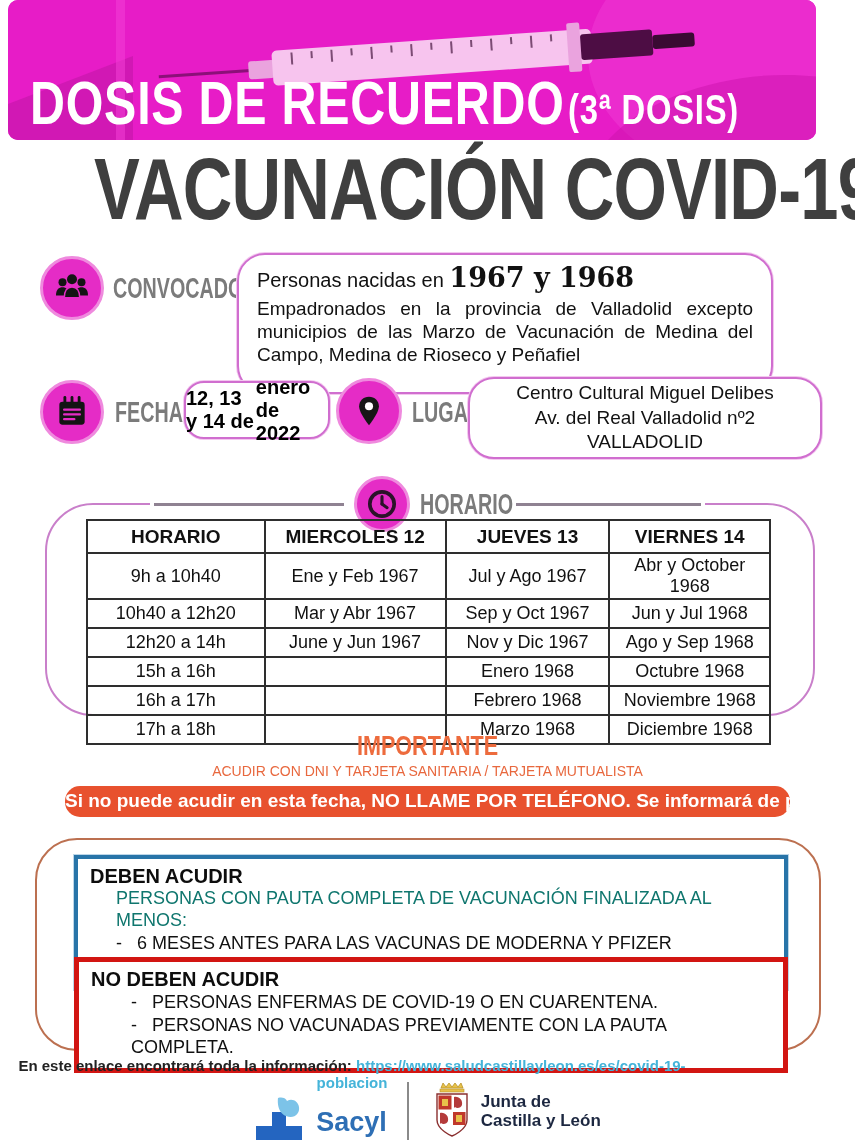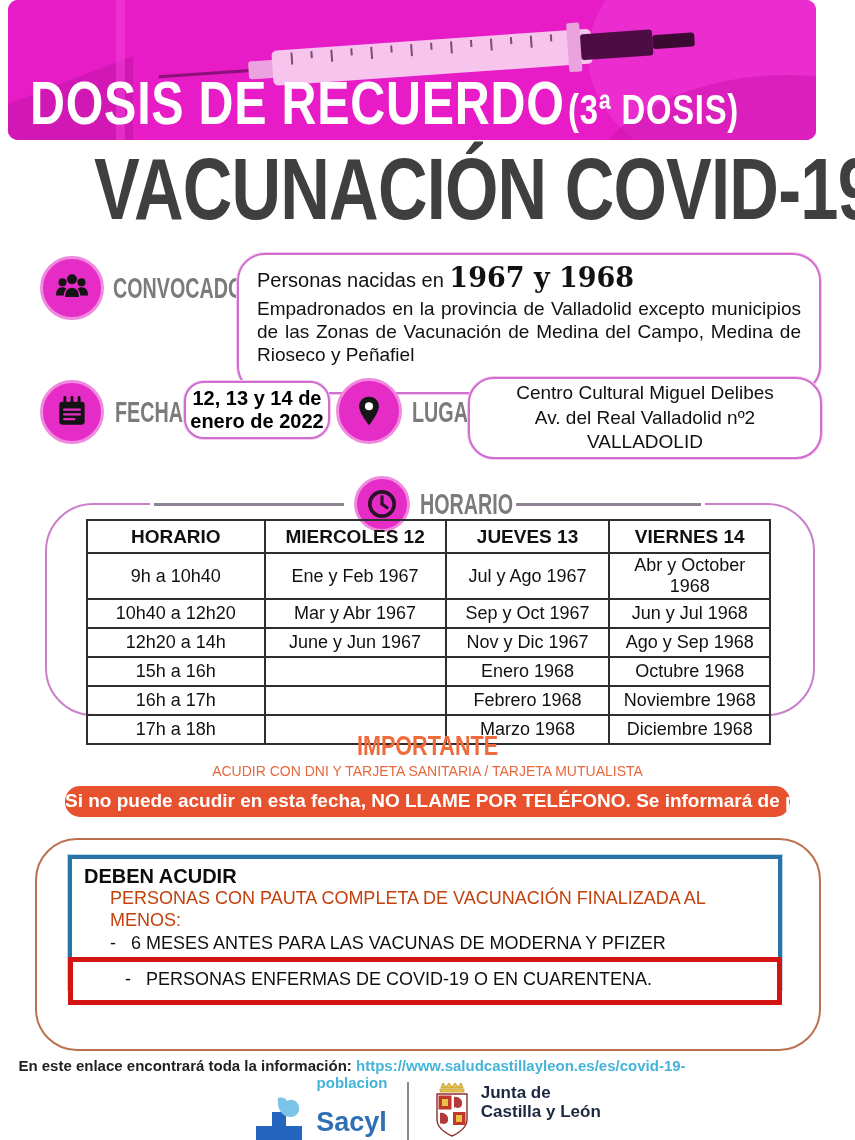--- a/index.html
+++ b/index.html
@@ -22,28 +22,28 @@
 
   
   .icon-circle{position:absolute;border-radius:50%;background:#e52cc6;border:3px solid #ef8ade;
                display:flex;align-items:center;justify-content:center;box-sizing:border-box;}
   .section-label{position:absolute;font-size:29px;font-weight:bold;color:#7b7b7b;
                  white-space:nowrap;transform:scaleX(0.68);transform-origin:left center;}
 
   
   .pink-box{position:absolute;border:2px solid #d06ecf;background:#fff;box-sizing:border-box;
             box-shadow:0 0 0 1px #f3c8ef;}
-  .convocados-box{left:237px;top:253px;width:584px;min-height:102px;border-radius:28px;
+  .convocados-box{left:237px;top:253px;width:536px;min-height:102px;border-radius:28px;
                   padding:7px 18px 25px 18px;}
   .convocados-line1{font-size:20px;color:#111;}
   .convocados-years{font-family:"DejaVu Serif","Liberation Serif",serif;font-size:27px;font-weight:bold;}
   .convocados-desc{font-size:19px;line-height:1.22;text-align:justify;margin-top:4px;color:#111;}
 
   .date-box{left:184px;top:381px;width:146px;height:58px;border-radius:20px;
-            display:flex;flex-direction:column;align-items:center;justify-content:center;
+            display:flex;align-items:center;justify-content:center;
             font-size:20px;font-weight:bold;color:#000;line-height:1.15;}
   .lugar-box{left:468px;top:377px;width:354px;height:82px;border-radius:26px;
              display:flex;flex-direction:column;align-items:center;justify-content:center;
              font-size:19px;color:#111;line-height:1.3;text-align:center;}
 
   
   .horario-container{position:absolute;top:503px;left:45px;width:770px;height:213px;
                      border:2px solid #c97fca;border-radius:48px;box-sizing:border-box;}
   .horario-heading{position:absolute;top:476px;left:0;width:855px;text-align:center;}
   .heading-chip{display:inline-flex;align-items:center;gap:10px;background:#fff;padding:0 4px;}
@@ -63,40 +63,40 @@
                     transform-origin:center top;}
   .importante-sub{position:absolute;top:763px;left:0;width:855px;text-align:center;
                   font-size:14px;font-weight:normal;color:#e8683e;}
   .red-pill{position:absolute;top:786px;left:65px;width:725px;height:31px;background:#e8512e;
             border-radius:15px;color:#fff;font-size:19px;font-weight:bold;text-align:center;
             line-height:30px;white-space:nowrap;}
 
   
   .outer-box{position:absolute;top:838px;left:35px;width:786px;height:213px;
              border:2px solid #bc7050;border-radius:42px;box-sizing:border-box;}
-  .rule-box{position:absolute;left:68px;width:714px;background:#fff;box-sizing:border-box;
+  .rule-box{position:absolute;left:74px;width:714px;background:#fff;box-sizing:border-box;
             padding:6px 12px 9px 12px;}
   .blue-box{top:855px;border:4px solid #2874a8;box-shadow:0 0 0 1px #bcd6e8;}
   .red-box{top:957px;border:5px solid #d21512;}
   .rule-title{font-size:20px;font-weight:bold;color:#0d0d0d;}
-  .rule-intro{font-size:18px;color:#c2410c;margin-left:26px;line-height:1.22;}
+  .rule-intro{font-size:18px;color:#0f766e;margin-left:26px;line-height:1.22;}
   .rule-item{font-size:18px;color:#111;margin-left:26px;line-height:1.25;white-space:pre-wrap;}
   .red-box .rule-item{margin-left:40px;}
 
   
   .footer-info{position:absolute;top:1057px;left:0;width:704px;text-align:center;
                font-size:15px;font-weight:bold;color:#222;}
   .footer-info a{color:#45b4d9;text-decoration:none;font-weight:bold;}
   .logos{position:absolute;top:1082px;left:0;width:855px;display:flex;align-items:flex-start;
          justify-content:center;gap:20px;}
   .sacyl{display:flex;align-items:center;gap:8px;padding-top:12px;}
   .sacyl-label{font-size:27px;color:#2e6fb5;font-weight:bold;}
   .logo-divider{width:2px;height:70px;background:#8a8a8a;}
   .junta{display:flex;align-items:flex-end;gap:6px;}
-  .junta-text{font-size:17px;font-weight:bold;color:#1c2740;line-height:1.15;padding-bottom:18px;}
+  .junta-text{font-size:17px;font-weight:bold;color:#1c2740;line-height:1.15;padding-bottom:9px;}
 </style>
 </head>
 <body>
 
 <div id="page">
 
   <div class="banner">
     <svg width="839" height="140" viewBox="0 0 839 140">
       <rect width="839" height="140" fill="#e71cc7"></rect>
       <path d="M0,104 L125,56 L125,140 L0,140 Z" fill="#c015a4" opacity="0.55"></path>
@@ -146,21 +146,21 @@
         <circle cx="12" cy="6.8" r="3"></circle>
           <path d="M7.4,17.8 C7.4,13.2 9.5,11.4 12,11.4 C14.5,11.4 16.6,13.2 16.6,17.8 Z" stroke="#e52cc6" stroke-width="0.8"></path>
       </g>
     </svg>
   </div>
   <div class="section-label" style="left:113px;top:272px;">CONVOCADOS</div>
   <div class="pink-box convocados-box">
     <div class="convocados-line1">
       <span>Personas nacidas en </span><span class="convocados-years">1967 y 1968</span>
     </div>
-    <div class="convocados-desc">Empadronados en la provincia de Valladolid excepto municipios de las Zonas de Vacunación de Medina del Campo, Medina de Rioseco y Peñafiel</div>
+    <div class="convocados-desc">Empadronados en la provincia de Valladolid excepto municipios de las Marzo de Vacunación de Medina del Campo, Medina de Rioseco y Peñafiel</div>
   </div>
 
   <div class="icon-circle" style="left:40px;top:380px;width:64px;height:64px;">
     <svg width="38" height="38" viewBox="0 0 24 24">
       <rect x="4" y="5.5" width="16" height="14.5" rx="2" fill="#141414"></rect>
       <g stroke="#141414" stroke-width="1.8" stroke-linecap="round">
         <line x1="7.5" y1="2.8" x2="7.5" y2="6.5"></line>
           <line x1="12" y1="2.8" x2="12" y2="6.5"></line>
           <line x1="16.5" y1="2.8" x2="16.5" y2="6.5"></line>
       </g>
@@ -268,21 +268,23 @@
   <div class="outer-box"></div>
 
   <div class="rule-box blue-box">
     <div class="rule-title">DEBEN ACUDIR</div>
     <div class="rule-intro">PERSONAS CON PAUTA COMPLETA DE VACUNACIÓN FINALIZADA AL MENOS:</div>
     <div class="rule-item">-   6 MESES ANTES PARA LAS VACUNAS DE MODERNA Y PFIZER</div>
     <div class="rule-item">-   3 MESES ANTES PARA LAS VACUNAS DE ASTRA-ZENECA Y JANSSEN</div>
   </div>
 
   <div class="rule-box red-box">
+    <div class="rule-title">NO DEBEN ACUDIR</div>
     <div class="rule-item">-   PERSONAS ENFERMAS DE COVID-19 O EN CUARENTENA.</div>
+    <div class="rule-item">-   PERSONAS NO VACUNADAS PREVIAMENTE CON LA PAUTA COMPLETA.</div>
   </div>
 
   <div class="footer-info">
     <span>En este enlace encontrará toda la información: </span><a href="#">https://www.saludcastillayleon.es/es/covid-19-poblacion</a>
   </div>
 
   <div class="logos">
     <div class="sacyl">
       <svg width="54" height="56" viewBox="0 0 54 56">
         <rect x="18" y="18" width="14" height="38" fill="#2465c0"></rect>

